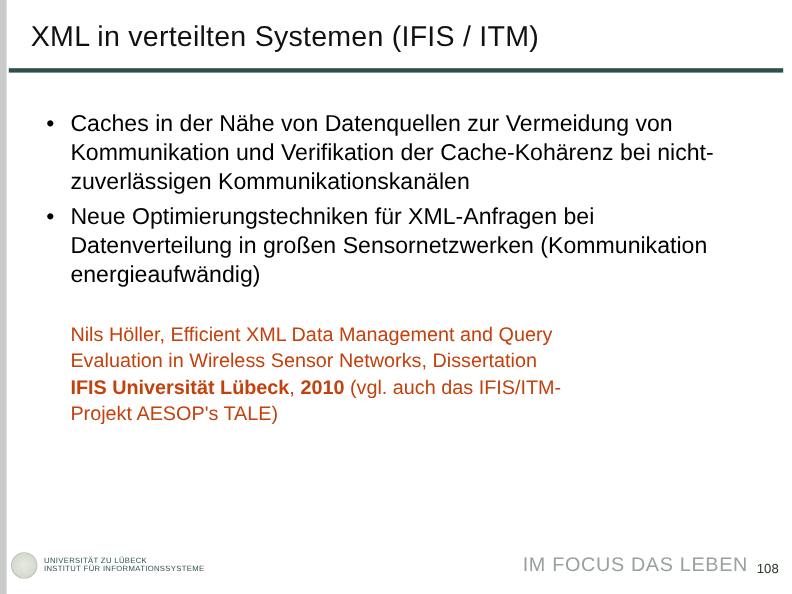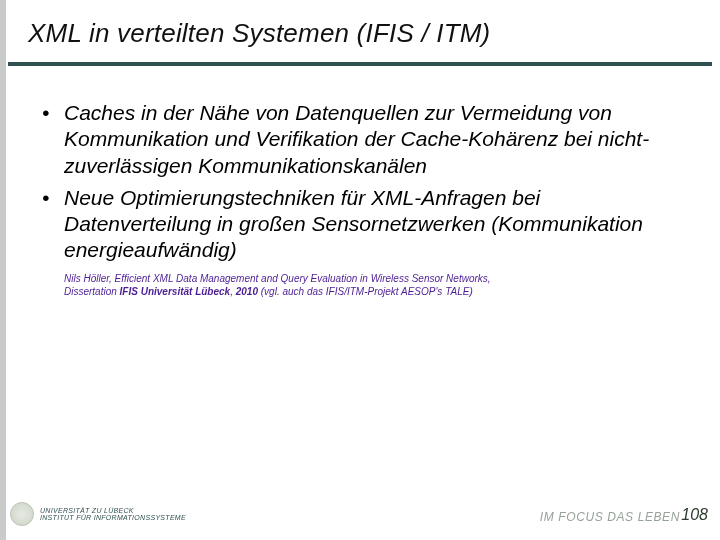--- a/index.html
+++ b/index.html
@@ -1,31 +1,31 @@
 <!DOCTYPE html>
 <html><head>
 <meta charset="utf-8">
 <style>
   * { margin: 0; padding: 0; box-sizing: border-box; }
   html, body { width: 720px; height: 540px; font-family: Arial, Helvetica, sans-serif; background: #fff; color: #000; }
-  .slide { position: relative; width: 720px; height: 532px; font-style: italic; }
+  .slide { position: relative; width: 720px; height: 532px; }
   .left-accent { position: absolute; left: 0; top: 0; width: 6px; height: 540px; background: #c9caca; }
   .title { position: absolute; left: 28px; top: 18px; font-size: 26px; font-weight: 400; color: #111; letter-spacing: 0.2px; }
   .title-rule { position: absolute; left: 8px; top: 62px; width: 704px; height: 4px; background: #2f4f4f; }
   .content { position: absolute; left: 40px; top: 100px; width: 640px; }
   .bullet-list { list-style: none; }
   .bullet-list li { position: relative; padding-left: 24px; font-size: 21px; line-height: 1.25; margin-bottom: 6px; }
   .bullet-list li::before { content: "•"; position: absolute; left: 2px; top: 0; font-size: 21px; }
-  .citation { margin-top: 8px; padding-left: 24px; font-size: 10px; line-height: 1.35; color: #4c1d95; width: 480px; }
+  .citation { margin-top: 28px; padding-left: 24px; font-size: 18px; line-height: 1.35; color: #c2410c; width: 480px; }
   .footer { position: absolute; left: 0; bottom: 0; width: 720px; height: 38px; }
   .logo { position: absolute; left: 10px; bottom: 6px; display: flex; align-items: center; gap: 6px; }
   .logo-seal { width: 24px; height: 24px; border-radius: 50%; border: 1px solid #b9c2b5; background: radial-gradient(circle at 50% 50%, #e6e9e2 0%, #cdd4c6 100%); }
   .logo-text { font-size: 7px; line-height: 1.05; color: #2f4f4f; letter-spacing: 0.3px; }
-  .page-num { position: absolute; right: 12px; bottom: 8px; font-size: 16px; color: #2b3a2b; }
-  .tagline { position: absolute; right: 40px; bottom: 8px; font-size: 12px; color: #96a29a; letter-spacing: 0.6px; }
+  .page-num { position: absolute; right: 12px; bottom: 8px; font-size: 12px; color: #2b3a2b; }
+  .tagline { position: absolute; right: 40px; bottom: 8px; font-size: 18px; color: #96a29a; letter-spacing: 0.6px; }
 </style>
 </head>
 <body>
 
 <div class="slide">
   <div class="left-accent"></div>
 
   <div class="title">XML in verteilten Systemen (IFIS / ITM)</div>
   <div class="title-rule"></div>
 

